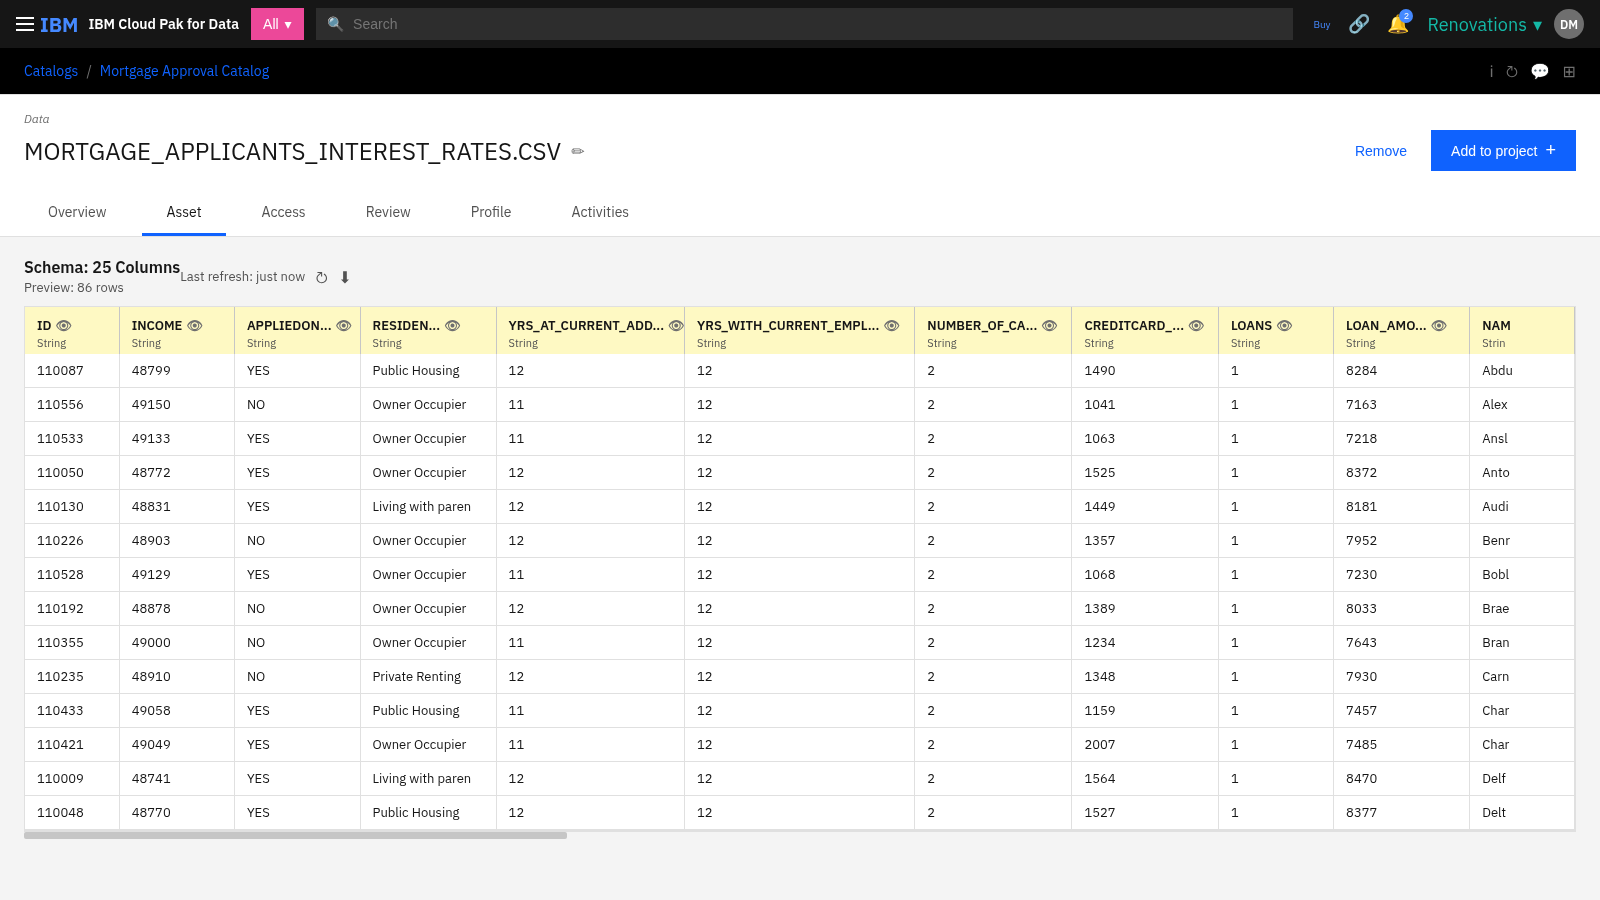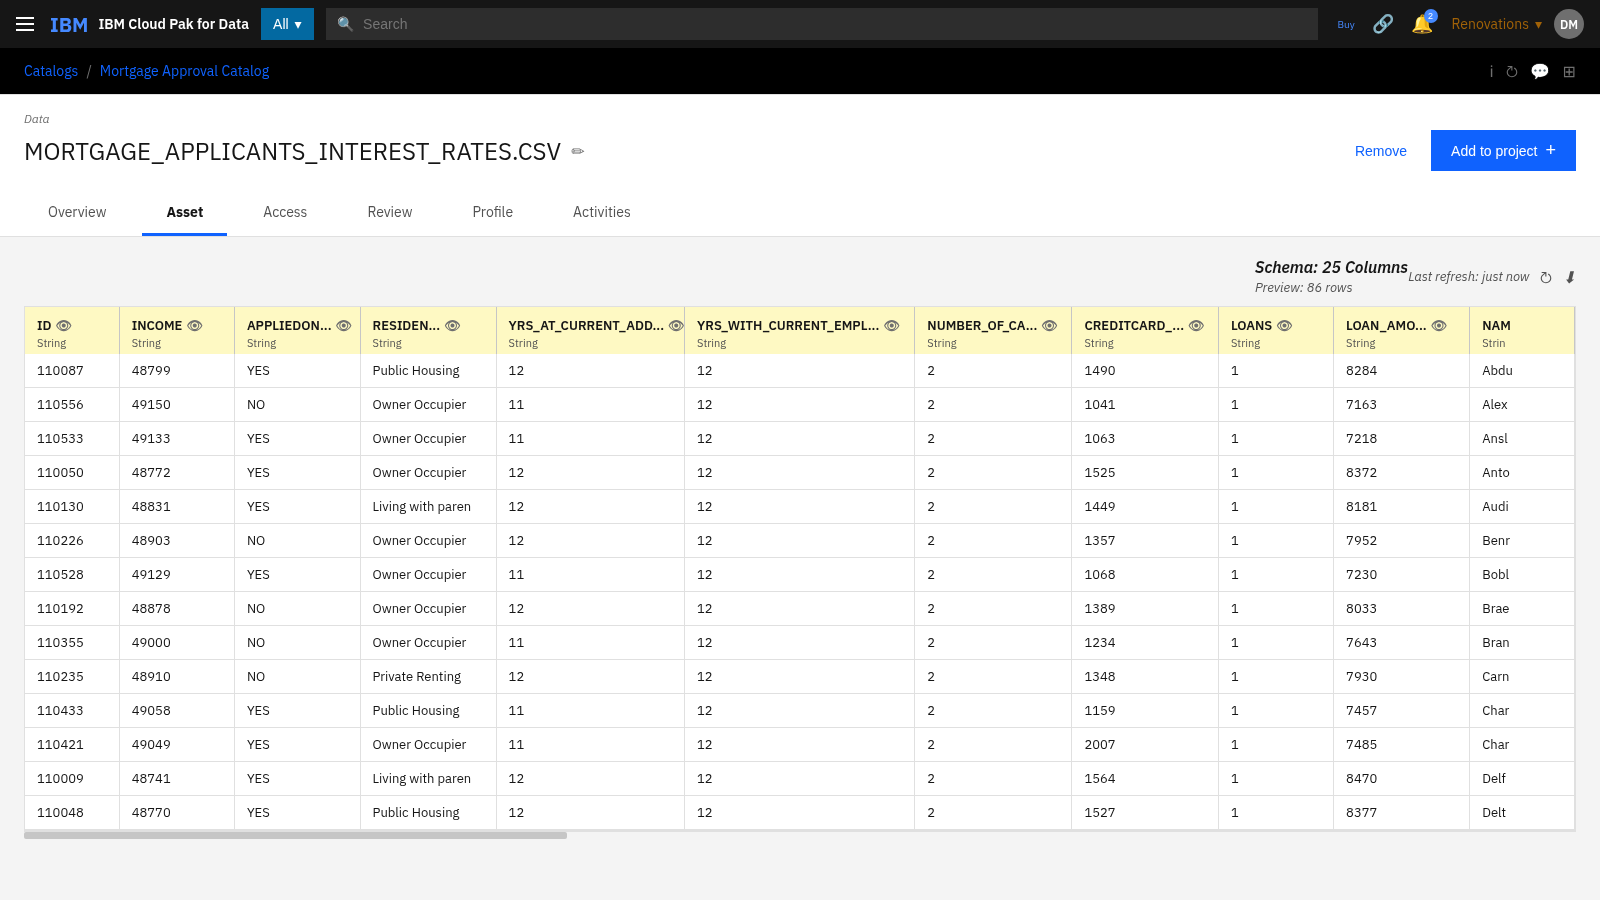--- a/index.html
+++ b/index.html
@@ -34,21 +34,21 @@
     .hamburger-icon span {
       display: block;
       width: 18px;
       height: 2px;
       background: #fff;
     }
     .nav-dropdown {
       display: flex;
       align-items: center;
       gap: 6px;
-      background: #0369a1;
+      background: #ec4899;
       border: none;
       color: #fff;
       padding: 6px 12px;
       height: 32px;
       cursor: pointer;
       font-size: 14px;
     }
     .nav-search {
       display: flex;
       align-items: center;
@@ -101,22 +101,22 @@
       height: 14px;
       border-radius: 50%;
       display: flex;
       align-items: center;
       justify-content: center;
     }
     .nav-org {
       display: flex;
       align-items: center;
       gap: 6px;
-      color: #a16207;
-      font-size: 14px;
+      color: #14b8a6;
+      font-size: 18px;
       padding: 0 8px;
       cursor: pointer;
     }
     .nav-avatar {
       width: 30px;
       height: 30px;
       background: #6f6f6f;
       border-radius: 50%;
       display: flex;
       align-items: center;
@@ -228,39 +228,38 @@
       padding: 12px 24px;
       font-size: 14px;
       color: #525252;
       cursor: pointer;
       border-bottom: 3px solid transparent;
       white-space: nowrap;
     }
     .tab.active {
       color: #161616;
       border-bottom: 3px solid #0f62fe;
-      font-weight: 700;
+      font-weight: 400;
       text-align: right;
     }
 
     
     .content {
       background: #f4f4f4;
       padding: 20px 24px;
       height: calc(900px - 48px - 48px - 80px - 48px);
       overflow: hidden;
     }
 
     
     .schema-info {
       margin-bottom: 10px;
       display: flex;
       align-items: center;
-      justify-content: flex-end;
-      font-style: italic;
+      justify-content: flex-start;
     }
     .schema-info-left {}
     .schema-title {
       font-size: 16px;
       font-weight: 600;
       color: #161616;
     }
     .preview-text {
       font-size: 13px;
       color: #525252;
@@ -369,21 +368,21 @@
       width: 35%;
       height: 100%;
       background: #c6c6c6;
       border-radius: 2px;
     }
   </style>
 </head>
 <body>
 
 <nav class="top-nav">
-  <div class="nav-brand-group" style="display:flex;align-items:center;gap:10px;">
+  <div class="nav-brand-group" style="display:flex;align-items:center;">
     <div class="hamburger-icon">
       <span></span>
         <span></span>
         <span></span>
     </div>
     <div class="top-nav-brand">
       <span style="color:#4589ff;font-size:20px;font-weight:900;">IBM</span>
       <span>IBM Cloud Pak for Data</span>
     </div>
   </div>

